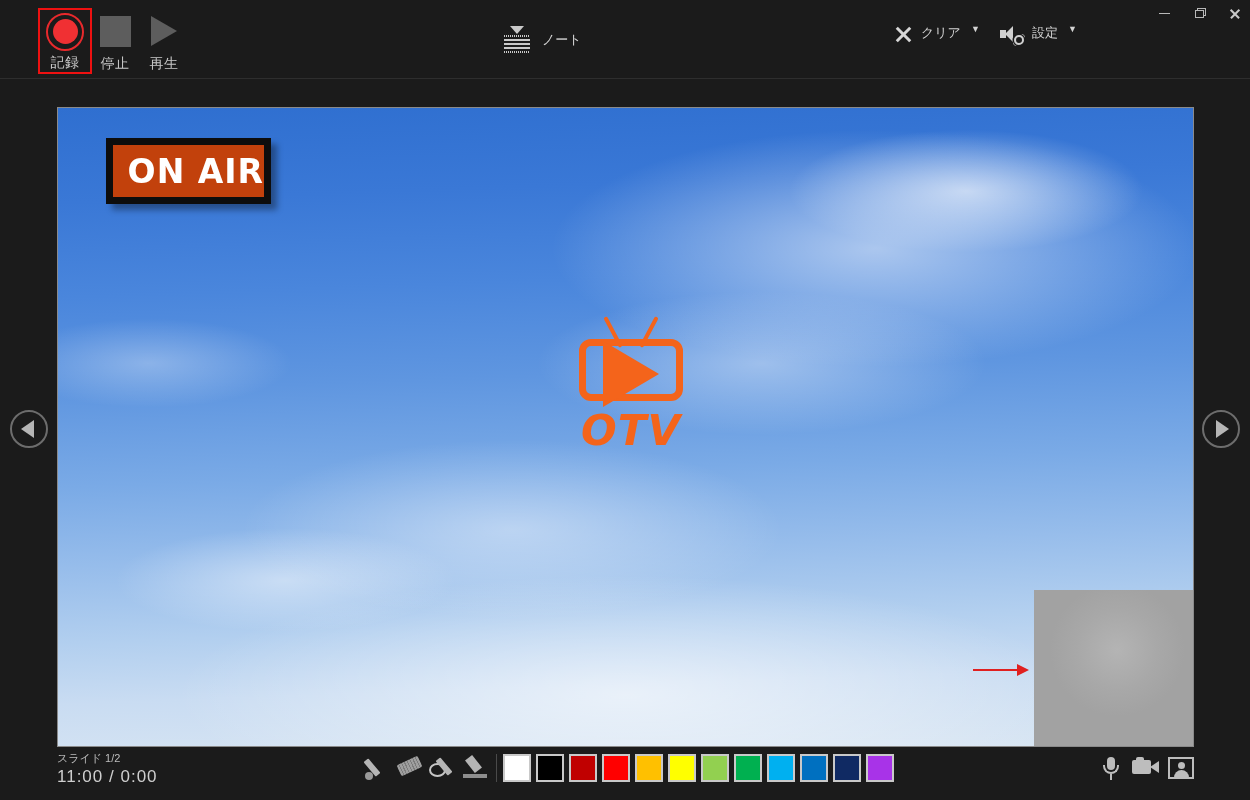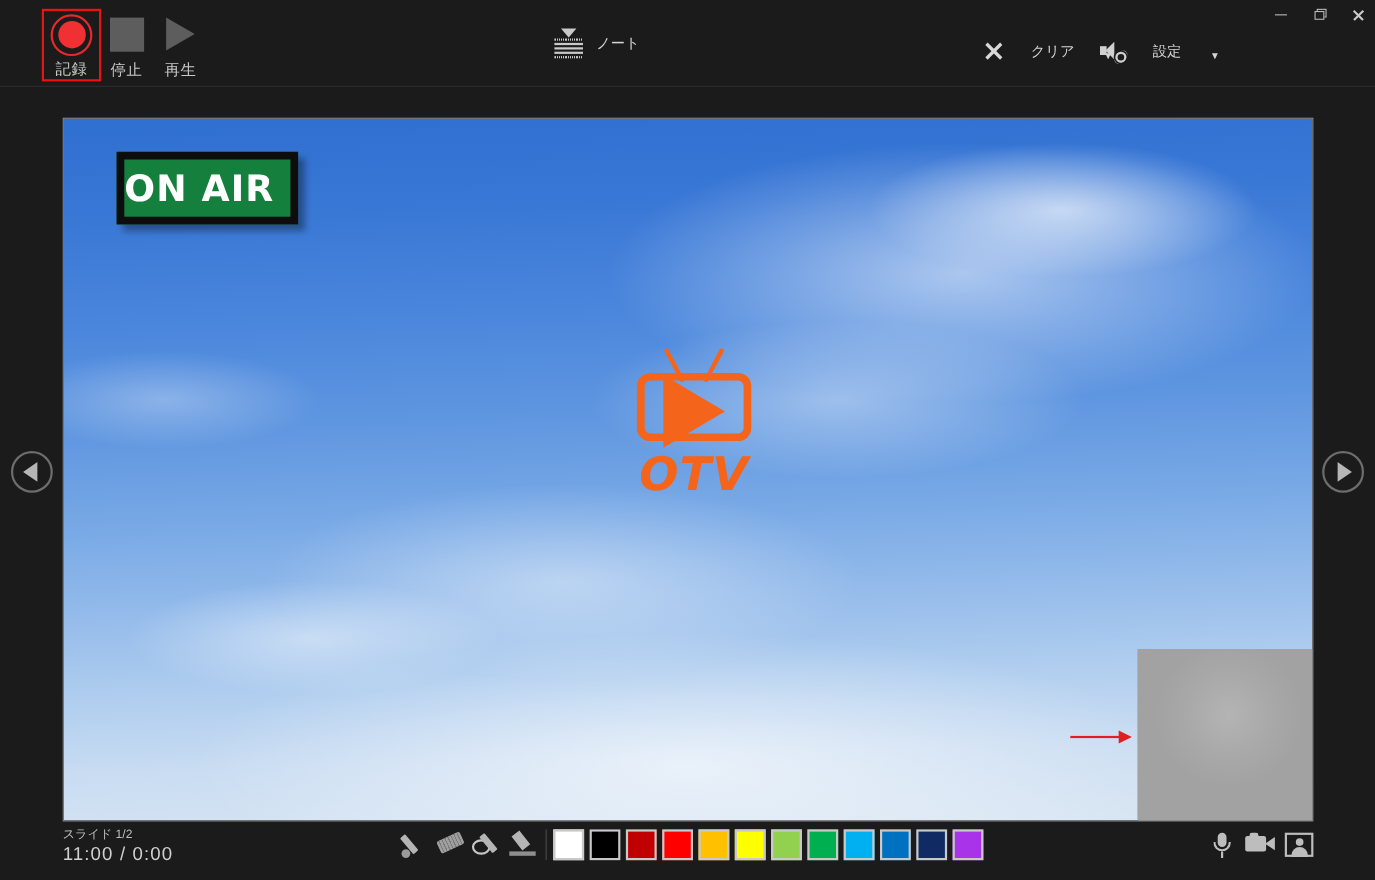--- a/index.html
+++ b/index.html
@@ -59,21 +59,21 @@
     border-left: 7px solid transparent; border-right: 7px solid transparent;
     border-top: 8px solid #c9c9c9;
   }
   .notes-ico .lines { position: absolute; left: 0; top: 9px; width: 26px; }
   .notes-ico .lines i { display: block; height: 2px; background: #c9c9c9; margin-bottom: 2px; }
   .notes-ico .lines i.dotted { background: repeating-linear-gradient(90deg,#c9c9c9 0 1px,transparent 1px 2px); }
   #notes-label { font-size: 13px; color: #d4d4d4; }
 
   .rbtn {
     position: absolute; top: 24px; height: 32px;
-    display: flex; align-items: flex-end; gap: 24px; cursor: pointer;
+    display: flex; align-items: flex-start; gap: 8px; cursor: pointer;
   }
   .rbtn .lbl { font-size: 13px; color: #d4d4d4; }
   .caret { font-size: 9px; color: #d4d4d4; margin-left: 2px; }
 
   #clear-btn { left: 893px; }
   .x-ico { position: relative; width: 20px; height: 20px; }
   .x-ico i { position: absolute; left: 1px; top: 9px; width: 19px; height: 3px; background: #d8d8d8; }
   .x-ico i:first-child { transform: rotate(45deg); }
   .x-ico i:last-child { transform: rotate(-45deg); }
 
@@ -129,24 +129,24 @@
       radial-gradient(ellipse 55% 26% at 50% 92%, rgba(255,255,255,.58) 0%, rgba(255,255,255,0) 72%),
       radial-gradient(ellipse 18% 10% at 8% 40%, rgba(255,255,255,.30) 0%, rgba(255,255,255,0) 70%),
       linear-gradient(178deg,
         #2f6fd0 0%, #3a78d6 14%, #4a86dc 28%, #5f96e0 42%,
         #7aaae6 56%, #97bdeb 68%, #b2cfef 79%, #c9dcf2 88%, #d9e6f3 100%);
   }
 
   #onair {
     position: absolute; left: 48px; top: 30px;
     width: 165px; height: 66px;
-    background: #15803d;
+    background: #c2410c;
     border: 7px solid #0d0d0d;
     box-shadow: 6px 6px 6px rgba(0,0,0,.35);
-    display: flex; align-items: center; justify-content: flex-start;
+    display: flex; align-items: center; justify-content: flex-end;
   }
   #onair-text {
     font-family: "DejaVu Sans", sans-serif;
     font-weight: bold; font-size: 33px; color: #ffffff; letter-spacing: 1px;
   }
 
   #otv-logo {
     position: absolute; left: 513px; top: 205px; width: 120px;
     display: flex; flex-direction: column; align-items: center; text-align: center;
   }

